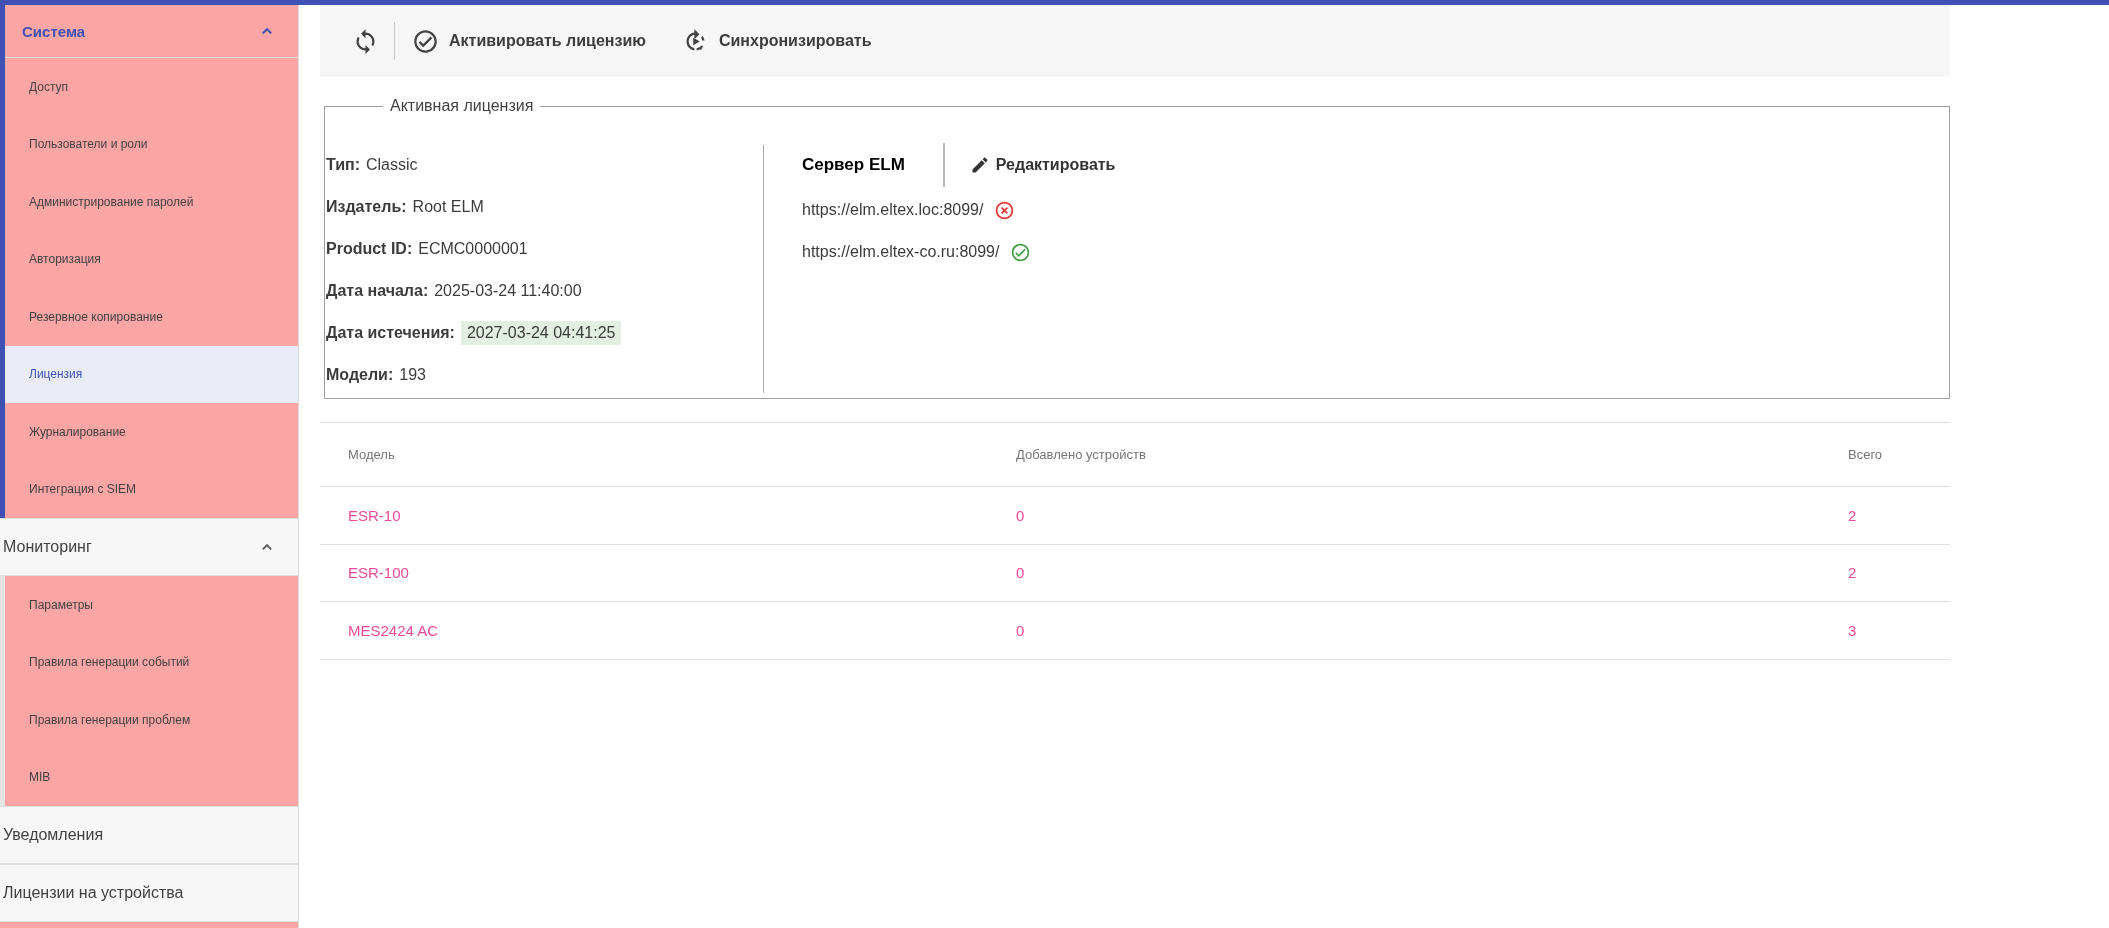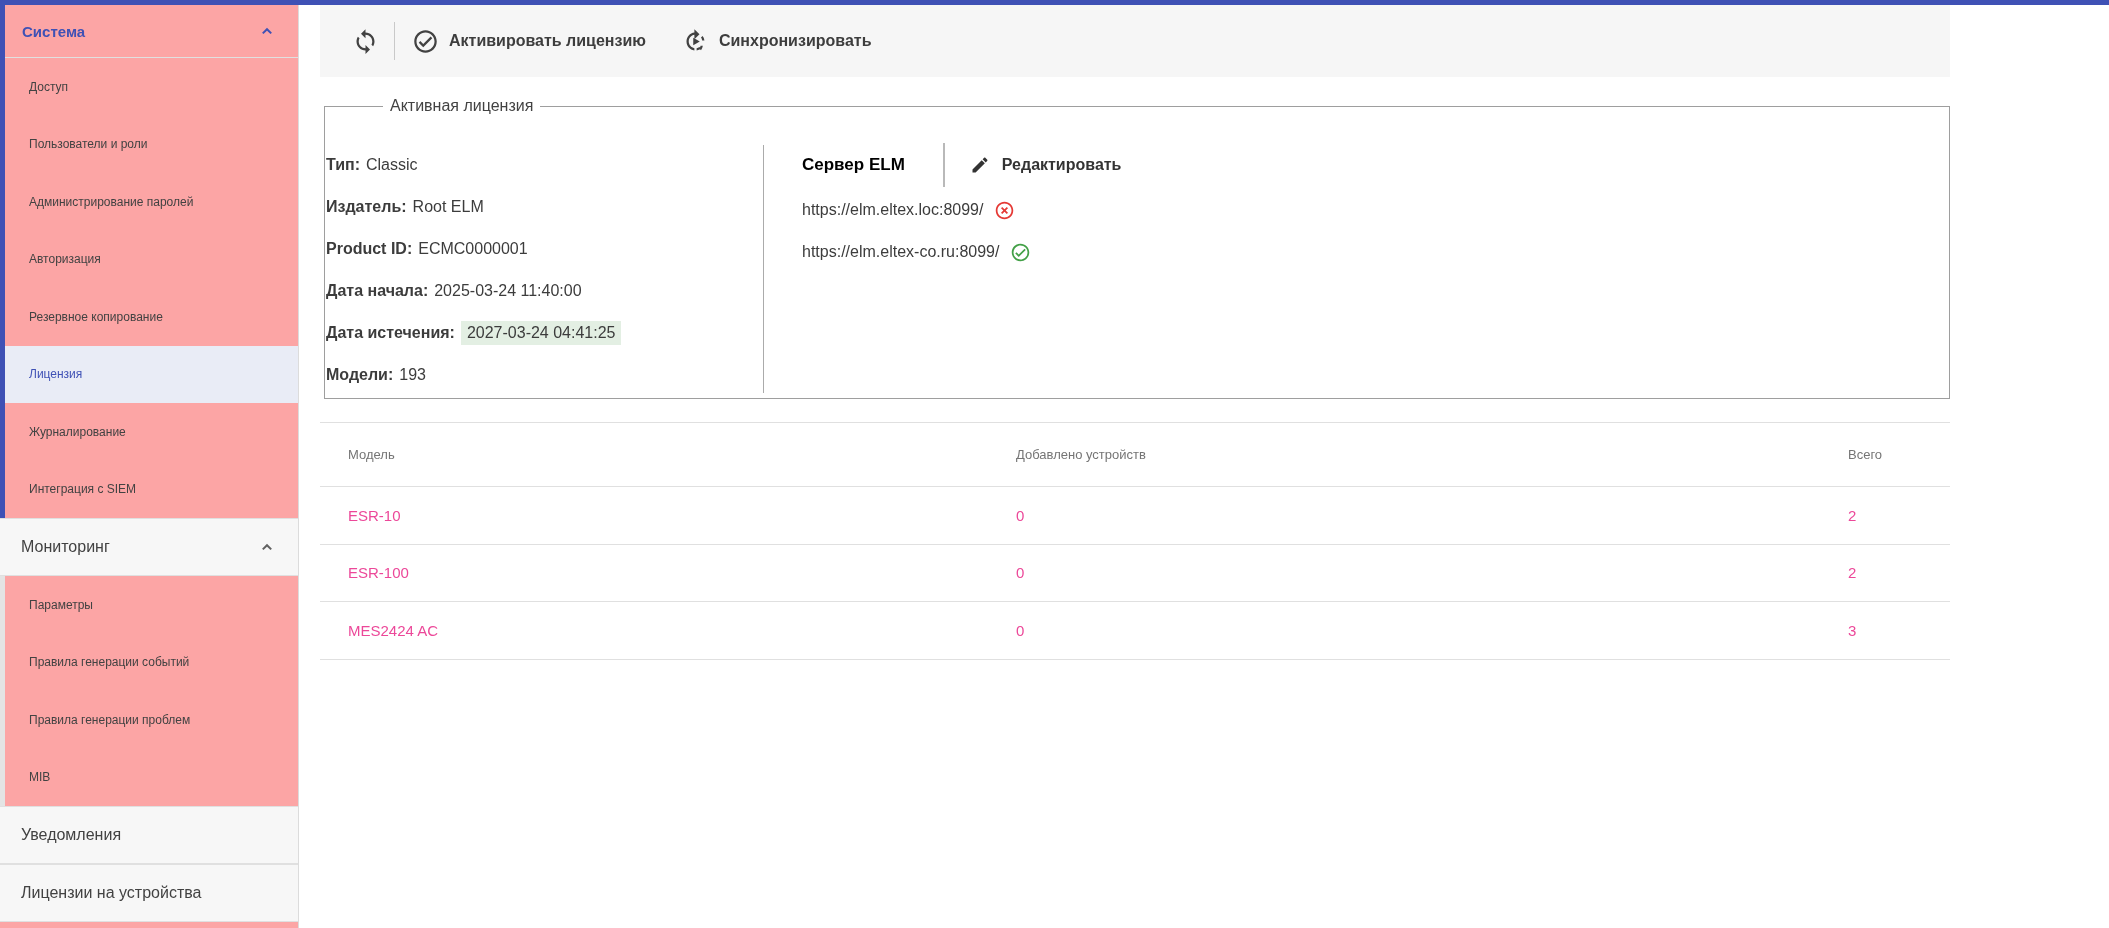--- a/index.html
+++ b/index.html
@@ -14,21 +14,21 @@
   .sidebar { position:absolute; top:5px; left:0; width:299px; height:923px;
              border-right:1px solid #dcdcdc; background:#fca5a5; }
   .grp-sys { border-left:5px solid #3f51b5; }
   .grp-sys .g-header { height:53px; display:flex; align-items:center; justify-content:space-between;
              padding:0 20px 0 17px; color:#3f51b5; font-weight:700; font-size:15px;
              border-bottom:1px solid #e0e0e0; cursor:pointer; }
   .g-item { height:57.5px; display:flex; align-items:center; padding-left:24px;
             font-size:12px; color:#424242; cursor:pointer; }
   .g-item.selected { background:#e9ecf6; color:#3f51b5; }
   .side-header { height:58px; background:#f7f7f7; display:flex; align-items:center;
-            justify-content:space-between; padding:0 20px 0 21px; font-size:16px; color:#424242;
+            justify-content:space-between; padding:0 20px 0 3px; font-size:16px; color:#424242;
             border-top:1px solid #e0e0e0; border-bottom:1px solid #e0e0e0; cursor:pointer; }
   .grp-mon-items { border-left:5px solid #e4e4e4; }
   .chev { color:#3f51b5; display:flex; }
   .chev.gray { color:#616161; }
 
   
   .content { position:absolute; left:300px; top:5px; width:1666px; height:923px; background:#fff; }
 
   .toolbar { margin-left:20px; margin-right:16px; height:72px; background:#f6f6f6;
              display:flex; align-items:center; color:#3d3d3d; }
@@ -44,21 +44,21 @@
   fieldset.lic legend { margin-left:12px; padding:0 7px; font-size:16px; color:#424242; }
   .lic-fields { position:absolute; left:1px; top:29px; }
   .lic-row { height:42px; display:flex; align-items:center; font-size:16px; color:#3c3c3c; }
   .lic-label { font-weight:700; margin-right:6px; }
   .hl { background:#e3efe3; padding:3px 6px; }
   .v-divider { position:absolute; left:438px; top:30px; width:1px; height:248px; background:#ababab; }
   .server { position:absolute; left:477px; top:26px; }
   .server-head { display:flex; align-items:center; height:48px; }
   .server-title { font-size:17px; font-weight:700; color:#000000; }
   .server-div { width:2px; height:44px; background:#b9b9b9; margin-left:38px; }
-  .edit-btn { display:flex; align-items:center; gap:12px; margin-left:25px; font-size:16px;
+  .edit-btn { display:flex; align-items:center; gap:6px; margin-left:25px; font-size:16px;
               font-weight:700; color:#333; cursor:pointer; }
   .url-row { display:flex; align-items:center; height:42px; font-size:16px; color:#3c3c3c; }
   .url-icon { margin-left:11px; display:flex; }
 
   .models { margin:23px 16px 0 20px; border-top:1px solid #e0e0e0; }
   .trow { display:grid; grid-template-columns:668px 832px 1fr; align-items:center;
           border-bottom:1px solid #e0e0e0; padding-left:28px; }
   .trow.head { height:64px; font-size:13px; color:#757575; }
   .trow.body { height:57.5px; font-size:15px; color:#ec4899; }
   svg { display:block; }

